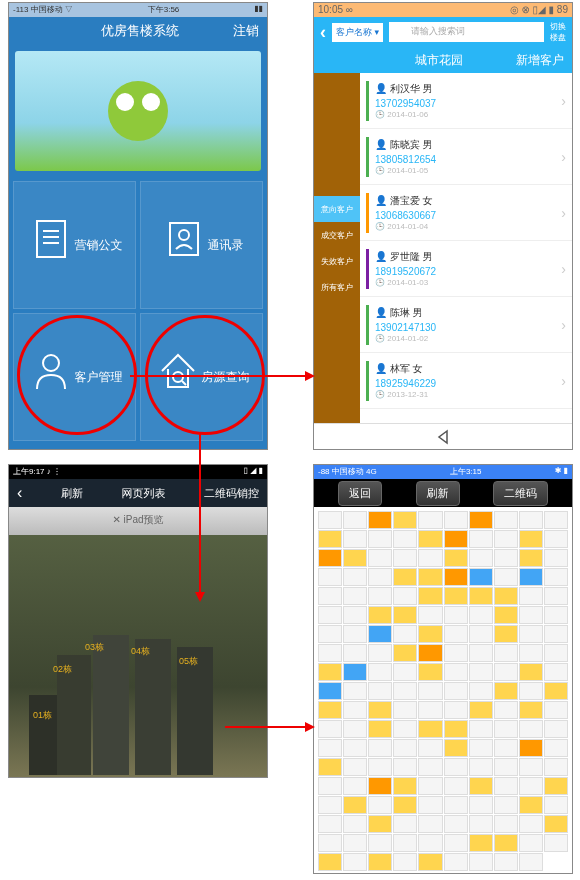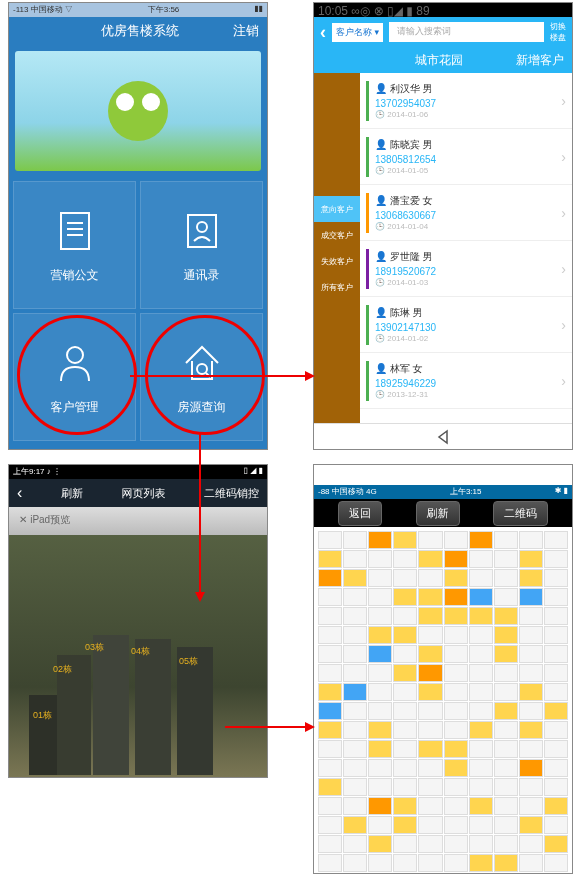--- a/index.html
+++ b/index.html
@@ -8,57 +8,57 @@
   
   
   .phone-a { left: 8px; top: 2px; width: 260px; height: 448px; background: #2a7dc0; }
   .status-a { height: 14px; background: #a8c4e0; font-size: 8px; color: #333; display: flex; justify-content: space-between; padding: 1px 4px; }
   .header-a { height: 28px; display: flex; align-items: center; justify-content: space-between; color: #fff; font-size: 13px; padding: 0 8px; }
   .banner-a { margin: 6px; height: 120px; background: linear-gradient(#b5e8f5, #8dd4e8 60%, #7cc84a); border-radius: 3px; position: relative; display:flex; align-items:center; justify-content:center; }
   .alien { width: 60px; height: 60px; background: #8fc93a; border-radius: 50%; position: relative; }
   .alien::before, .alien::after { content: ''; position: absolute; width: 18px; height: 18px; background: #fff; border-radius: 50%; top: 12px; }
   .alien::before { left: 8px; } .alien::after { right: 8px; }
   .grid-a { display: grid; grid-template-columns: 1fr 1fr; gap: 4px; padding: 4px; }
-  .tile-a { background: rgba(255,255,255,0.08); border: 1px solid rgba(255,255,255,0.15); height: 128px; display: flex; flex-direction: column; align-items: center; justify-content: center; color: #fff; font-size: 12px; }
+  .tile-a { background: rgba(255,255,255,0.08); border: 1px solid rgba(255,255,255,0.15); height: 128px; display: flex; flex-direction: row; align-items: center; justify-content: center; color: #fff; font-size: 12px; }
   .tile-icon { width: 48px; height: 48px; margin-bottom: 12px; }
   .circle-highlight { position: absolute; border: 3px solid #e00; border-radius: 50%; width: 120px; height: 120px; }
   
   
   .phone-b { left: 313px; top: 2px; width: 260px; height: 448px; background: #fff; }
-  .status-b { height: 14px; background: #000000; font-size: 12px; color: #666; display: flex; padding: 1px 4px; }
+  .status-b { height: 14px; background: #fdba74; font-size: 10px; color: #666; display: flex; justify-content: space-between; padding: 1px 4px; }
   .header-b { height: 30px; background: #29b6f6; display: flex; align-items: center; padding: 0 6px; gap: 6px; }
-  .search-field { flex: 1; height: 20px; background: #fff; font-size: 9px; color: #aaa; padding: 3px 8px; }
+  .search-field { flex: 1; height: 20px; background: #fff; font-size: 9px; color: #aaa; padding: 3px 22px; }
   .dropdown-b { background: #fff; color: #1976d2; font-size: 9px; padding: 3px 4px; }
   .subheader-b { height: 26px; background: #29b6f6; display: flex; align-items: center; justify-content: space-between; color: #fff; font-size: 12px; padding: 0 8px; }
   .body-b { display: flex; height: 350px; }
   .sidebar-b { width: 46px; background: #a16207; display: flex; flex-direction: column; justify-content: center; }
   .side-item { height: 26px; font-size: 8px; color: #fff; display: flex; align-items: center; justify-content: center; }
   .side-item.active { background: #4fc3f7; }
   .list-b { flex: 1; overflow: hidden; }
   .row-b { border-bottom: 1px solid #eee; height: 56px; display: flex; align-items: center; padding: 0 6px; position: relative; }
   .row-bar { width: 3px; height: 40px; margin-right: 6px; }
   .row-content { flex: 1; font-size: 10px; }
   .row-name { color: #333; margin-bottom: 2px; font-family: Liberation Serif, serif; }
   .row-phone { color: #29b6f6; margin-bottom: 1px; }
   .row-date { color: #bbb; font-size: 8px; }
   .row-arrow { color: #ccc; font-size: 14px; }
   .nav-b { height: 26px; display: flex; align-items: center; justify-content: center; border-top: 1px solid #ddd; }
   
   
   .phone-c { left: 8px; top: 464px; width: 260px; height: 314px; background: #3a3a32; }
   .status-c { height: 14px; background: #000; color: #fff; font-size: 8px; display: flex; justify-content: space-between; padding: 1px 4px; }
   .header-c { height: 28px; background: #1a2530; display: flex; align-items: center; color: #fff; font-size: 11px; padding: 0 8px; justify-content: space-between; }
-  .body-c { position: relative; height: 360px; background: linear-gradient(#5a6545, #3d4530 50%, #b8a878); }
+  .body-c { position: relative; height: 360px; background: linear-gradient(#5a6545, #3d4530 50%, #b8a878); text-align: center; }
   .banner-c { height: 28px; background: linear-gradient(#ddd, #bbb); font-size: 10px; color: #666; padding: 6px 10px; }
   .scene-c { position: relative; height: 280px; }
   .building { position: absolute; font-size: 9px; color: #e5b020; }
   
   
   .phone-d { left: 313px; top: 464px; width: 260px; height: 410px; background: #fff; }
-  .status-d { height: 14px; background: #0369a1; color: #fff; font-size: 8px; display: flex; justify-content: space-between; padding: 1px 4px; margin-top: 20px; }
+  .status-d { height: 14px; background: #3b82f6; color: #fff; font-size: 8px; display: flex; justify-content: space-between; padding: 1px 4px; }
   .header-d { height: 28px; background: #000; display: flex; align-items: center; justify-content: space-between; padding: 0 24px; }
   .btn-d { background: linear-gradient(#555,#333); color: #fff; font-size: 11px; padding: 4px 10px; border-radius: 4px; border: 1px solid #666; }
   .grid-d { padding: 4px; display: grid; grid-template-columns: repeat(10, 1fr); gap: 1px; font-size: 4px; }
   .cell-d { height: 18px; background: #f5f5f5; border: 0.5px solid #ddd; }
   .cell-d.y { background: #ffd54f; }
   .cell-d.o { background: #ff9800; }
   .cell-d.b { background: #42a5f5; }
   
   
   .arrow { position: absolute; }

